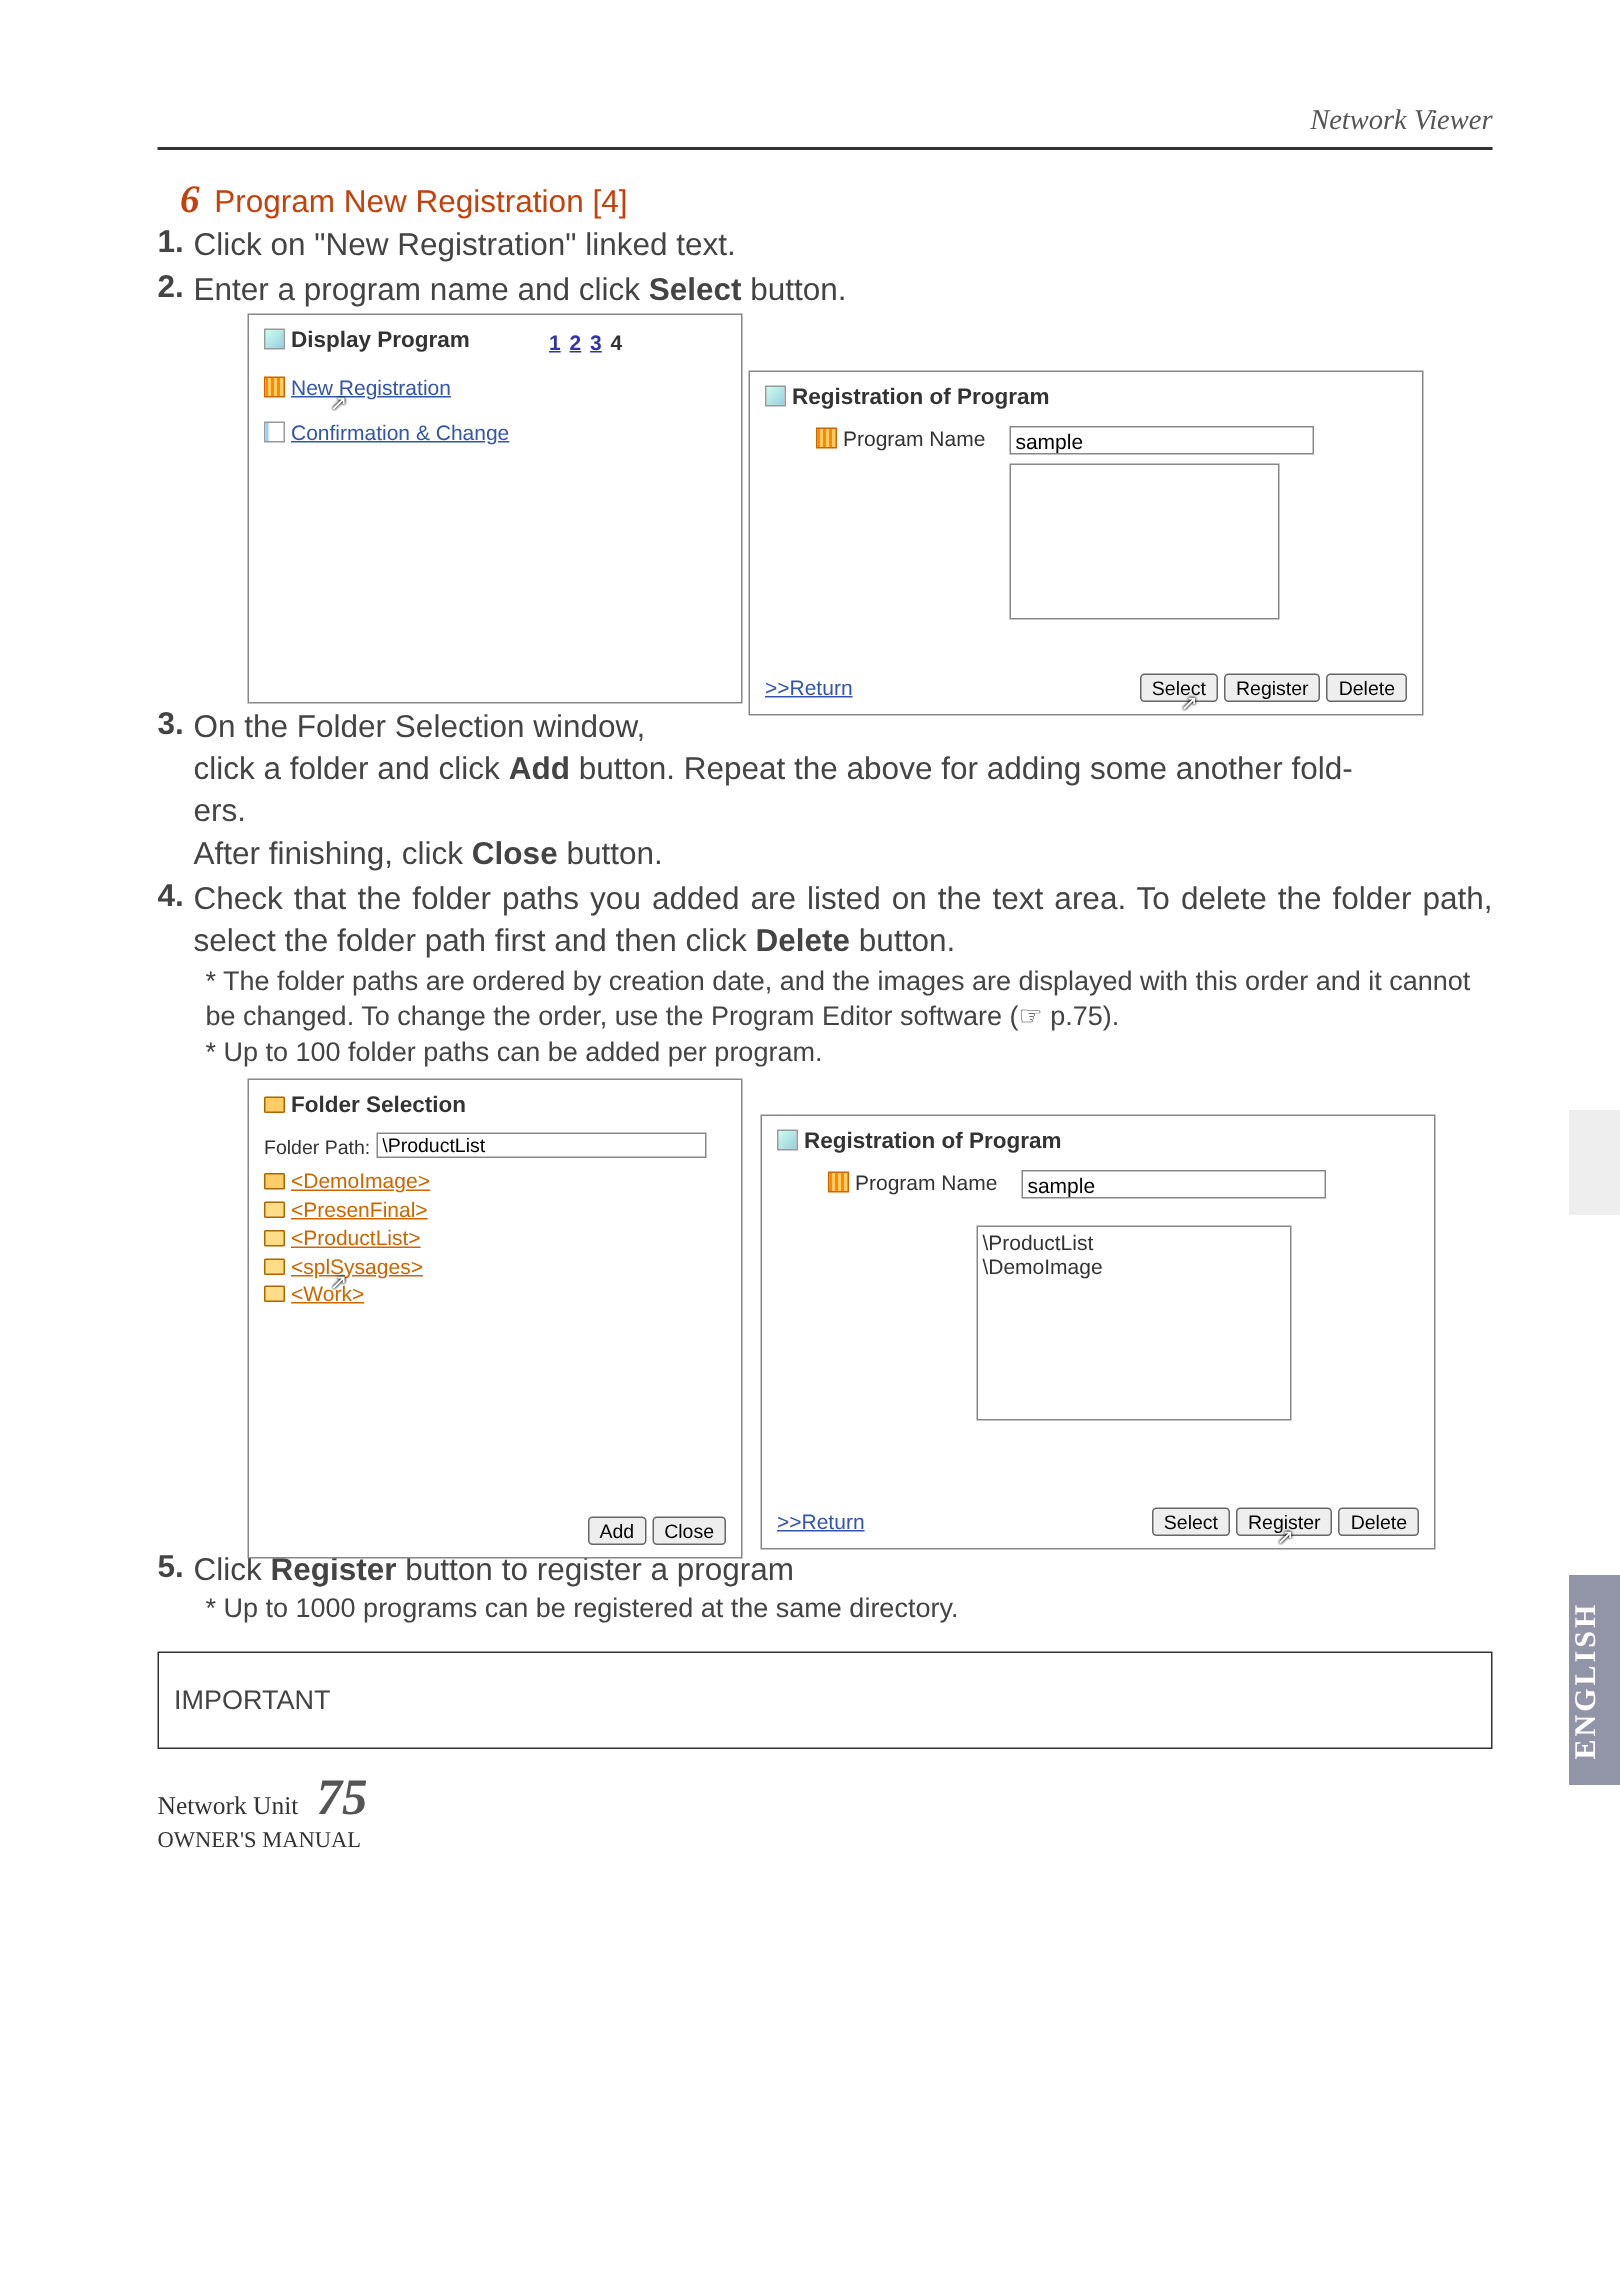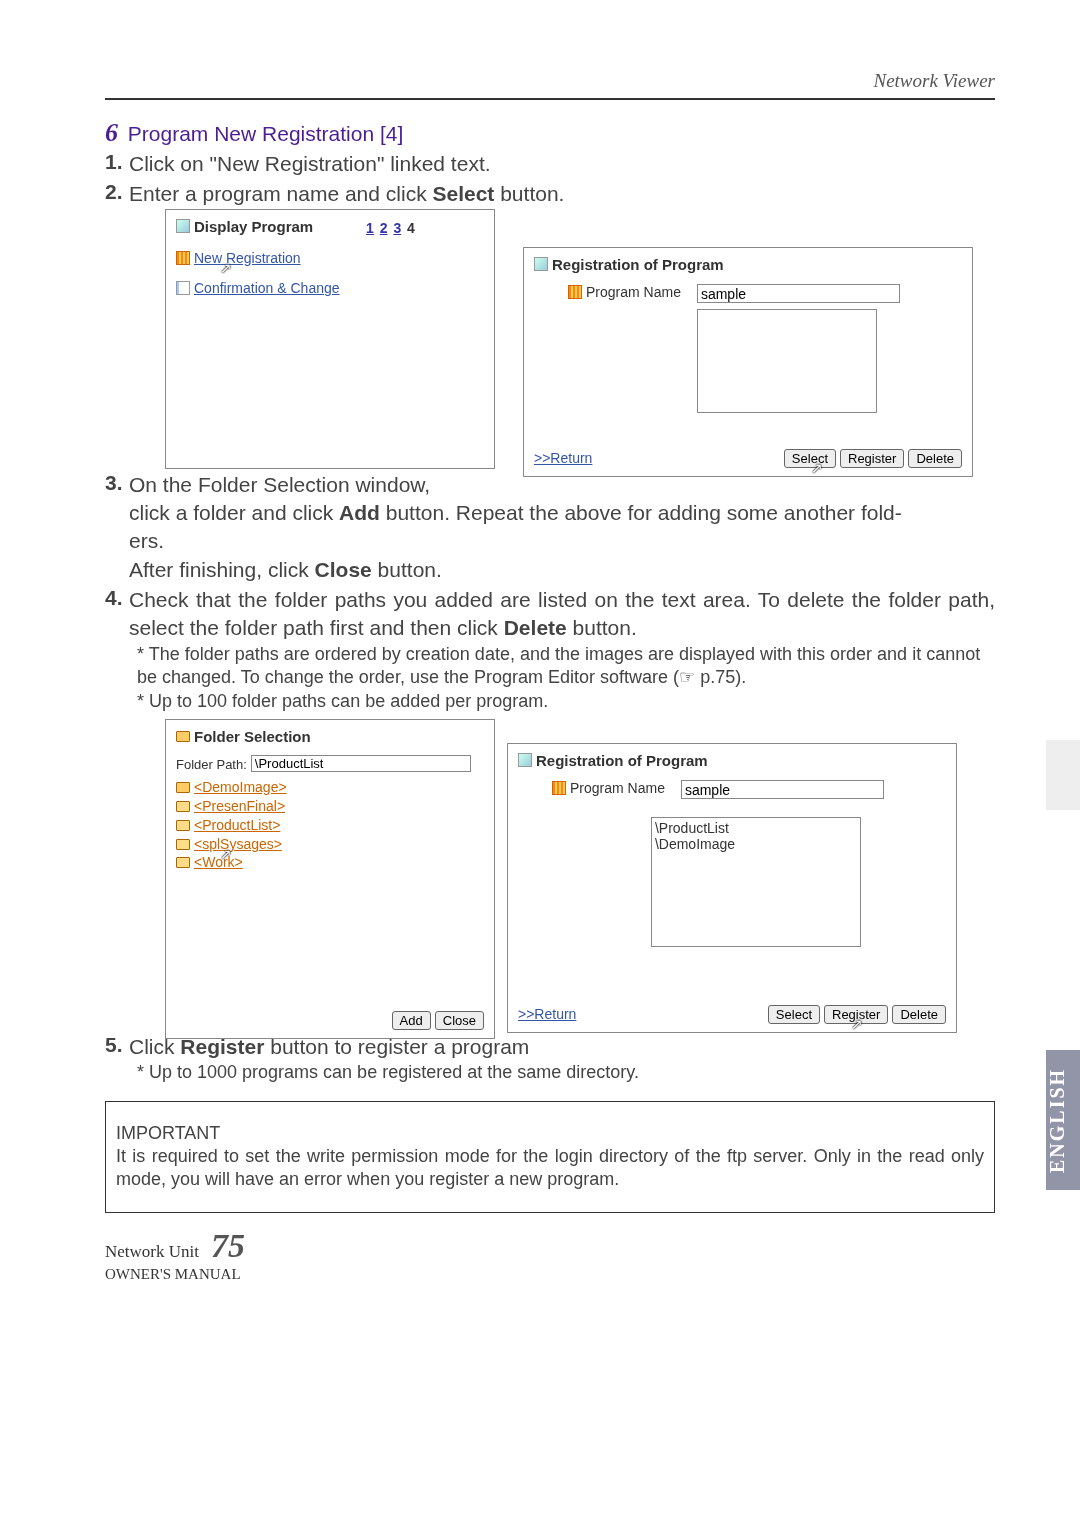--- a/index.html
+++ b/index.html
@@ -20,21 +20,22 @@
   }
   .hr-line {
     border: none;
     border-top: 2px solid #333;
     margin-top: 6px;
     margin-bottom: 18px;
   }
   .step-heading {
     font-size: 21px;
     font-family: Arial, sans-serif;
-    color: #4c1d95;
+    color: #c2410c;
+    margin-left: 15px;
   }
   .step-num-big {
     font-family: "Times New Roman", serif;
     font-weight: bold;
     font-style: italic;
     font-size: 26px;
     margin-right: 4px;
   }
   .num-list {
     font-size: 21px;
@@ -48,21 +49,21 @@
   }
   .num-list .n { font-weight: bold; min-width: 24px; }
   .num-list .t { flex: 1; text-align: justify; line-height: 1.35; }
   .note {
     font-size: 18px;
     font-family: Arial, sans-serif;
     color: #444;
     margin-left: 32px;
     line-height: 1.3;
   }
-  .ss1-wrap { display: flex; gap: 28px; margin-left: 60px; }
+  .ss1-wrap { display: flex; gap: 4px; margin-left: 60px; }
   .ss1-left {
     width: 330px;
     height: 260px;
     border: 1px solid #888;
     padding: 8px 10px;
     font-family: "MS Sans Serif", Arial, sans-serif;
     font-size: 14px;
     position: relative;
   }
   .dp-title { font-weight: bold; font-size: 15px; display:inline-flex; align-items:center; gap:4px;}
@@ -335,20 +336,19 @@
     <div class="n">5.</div>
     <div class="t">
       <span>Click </span><b>Register</b><span> button to register a program</span>
     </div>
   </div>
 </div>
 <div class="note">* Up to 1000 programs can be registered at the same directory.</div>
 
 <div class="important-box">
   <div>IMPORTANT</div>
-  <div>It is required to set the write permission mode for the login directory of the ftp server. Only in the read only mode, you will have an error when you register a new program.</div>
 </div>
 
 <div class="footer">
   <span class="nw">Network Unit</span>
   <span class="pn">75</span><br>
   <span class="om">OWNER'S MANUAL</span>
 </div>
 
 </body></html>

